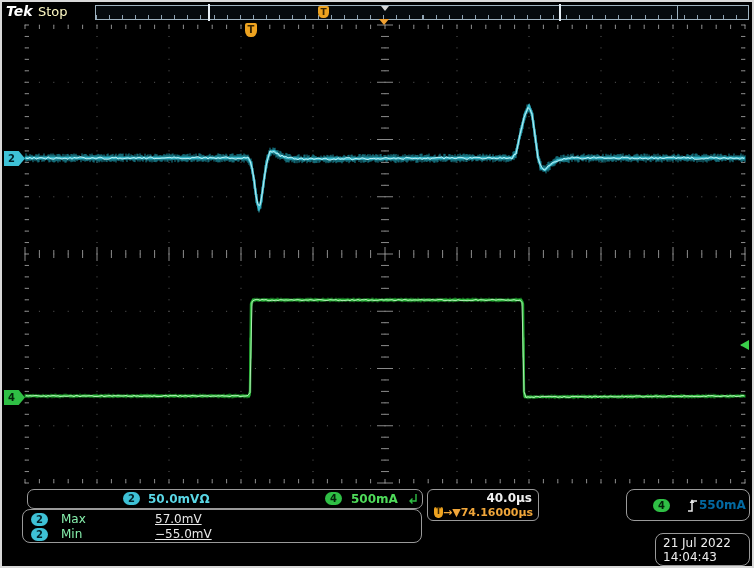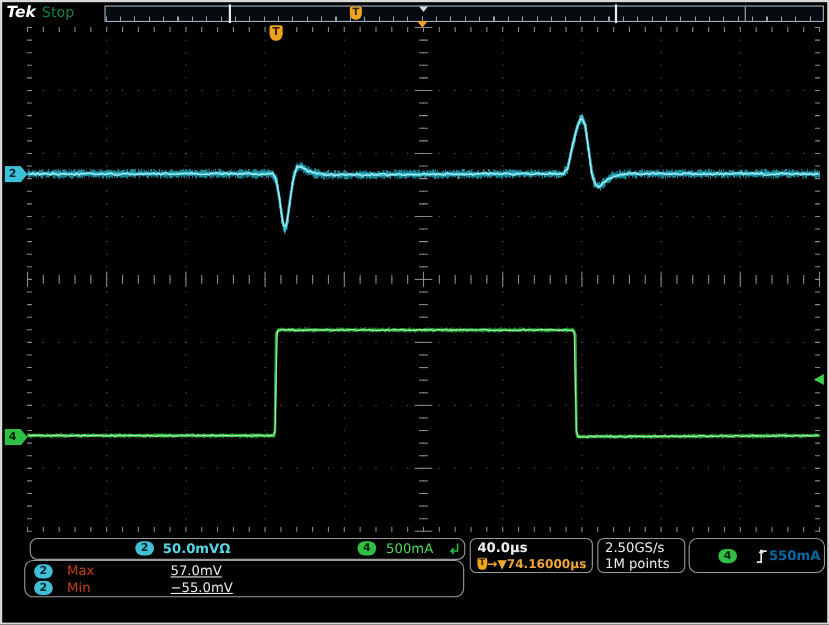--- a/index.html
+++ b/index.html
@@ -4,21 +4,21 @@
 <style>
   html,body{margin:0;padding:0;background:#222;}
   #screen{position:relative;width:754px;height:568px;background:#000;
     border:2px solid #d9d9d9;box-sizing:border-box;overflow:hidden;
     font-family:"DejaVu Sans",sans-serif;}
   .abs{position:absolute;}
   svg.layer{position:absolute;left:0;top:0;}
 
   
   [data-name="tek-logo"]{left:4px;top:1px;font-weight:bold;font-size:14px;color:#fff;font-style:italic;}
-  [data-name="acq-status"]{left:36px;top:2px;font-size:13px;color:#15803d;}
+  [data-name="acq-status"]{left:36px;top:2px;font-size:13px;color:#fef9c3;}
 
   
   [data-name="record-view-bar"]{left:93px;top:3px;width:652px;height:13px;border:1px solid #9fb3c0;background:#060a0d;}
   [data-name="record-ticks"]{position:absolute;left:0;bottom:0;width:100%;height:4px;
     background:repeating-linear-gradient(90deg,#8fa3b2 0 1px,transparent 1px 13.06px);}
   .bracket{position:absolute;top:-2px;width:2px;height:17px;background:#e6eef4;}
   [data-name="record-window-left-bracket"]{left:112px;}
   [data-name="record-window-right-bracket"]{left:463px;}
   [data-name="record-divider"]{left:581px;top:0;width:1px;height:13px;background:#9fb3c0;position:absolute;}
   .tshield{background:#eea320;color:#3a2600;font-weight:bold;text-align:center;
@@ -43,31 +43,31 @@
   
   .box{position:absolute;background:#000;border:1px solid #9a9a9a;border-radius:7px;box-sizing:border-box;}
   [data-name="channel-readout-bar"]{left:25px;top:487px;width:396px;height:20px;}
   .pill{position:absolute;width:17px;height:13px;border-radius:7px;top:2px;
     display:flex;align-items:center;justify-content:center;font-size:10px;font-weight:bold;}
   .pill.cyan{background:#3ec1d6;color:#02222a;}
   .pill.green{background:#2fbf45;color:#03230a;}
   [data-name="ch2-readout-badge"]{left:95px;}
   [data-name="ch2-scale"]{position:absolute;left:120px;top:2px;font-size:12px;font-weight:bold;color:#5ad7e6;text-align:right;}
   [data-name="ch4-readout-badge"]{left:297px;}
-  [data-name="ch4-scale"]{position:absolute;left:323px;top:2px;font-size:12px;font-weight:normal;color:#4fdb5a;}
+  [data-name="ch4-scale"]{position:absolute;left:323px;top:2px;font-size:12px;font-weight:bold;color:#4fdb5a;}
   [data-name="ch4-arrow-icon"]{position:absolute;left:380px;top:3px;}
 
   [data-name="measurement-box"]{left:20px;top:507px;width:400px;height:34px;border-radius:8px;padding:2px 0;}
   .meas-row{position:relative;height:15px;}
   .meas-row .pill{left:8px;top:1px;}
-  .meas-label{position:absolute;left:38px;top:0;font-size:12px;color:#c2410c;}
+  .meas-label{position:absolute;left:38px;top:0;font-size:12px;color:#86efac;}
   .meas-value{position:absolute;left:132px;top:0;font-size:12px;color:#e8e8e8;text-decoration:underline;}
 
   [data-name="timebase-box"]{left:425px;top:487px;width:112px;height:32px;border-radius:6px;padding:1px 6px;}
-  [data-name="timebase-scale"]{font-size:12px;font-weight:bold;color:#f0f0f0;line-height:14px;}
+  [data-name="timebase-scale"]{font-size:12px;font-weight:bold;color:#f0f0f0;line-height:14px;text-align:right;}
   .delay-row{display:flex;align-items:center;height:14px;}
   [data-name="delay-trigger-icon"]{width:9px;height:11px;font-size:8px;line-height:10px;flex:0 0 auto;}
   [data-name="delay-arrows"],[data-name="delay-value"]{font-size:11px;font-weight:bold;color:#f0a63a;}
 
   [data-name="samplerate-box"]{left:541px;top:487px;width:80px;height:32px;border-radius:6px;padding:1px 6px;}
   [data-name="sample-rate"],[data-name="record-length"]{font-size:12px;color:#f0f0f0;line-height:14px;}
 
   [data-name="trigger-box"]{left:624px;top:487px;width:124px;height:32px;border-radius:8px;
     display:flex;align-items:center;}
   [data-name="trigger-source-badge"]{position:static;margin-left:26px;flex:0 0 auto;}
@@ -1320,28 +1320,28 @@
 
   <div class="box" data-name="timebase-box">
     <div data-name="timebase-scale">40.0µs</div>
     <div class="delay-row" data-name="trigger-delay-readout">
       <div class="tshield" data-name="delay-trigger-icon">T</div>
       <span data-name="delay-arrows">→▼</span>
       <span data-name="delay-value">74.16000µs</span>
     </div>
   </div>
 
-  <div class="box" data-name="samplerate-box">
-    <div data-name="sample-rate">2.50GS/s</div>
-    <div data-name="record-length">1M points</div>
-  </div>
 
   <div class="box" data-name="trigger-box">
     <div class="pill green" data-name="trigger-source-badge">4</div>
     <svg data-name="rising-edge-icon" width="13" height="15" viewBox="0 0 13 15">
       <path d="M2 13 L6 13 L6 3 L11 3" stroke="#e8e8e8" stroke-width="1.5" fill="none"></path>
       <path d="M3.6 5 L8.4 5 L6 1.2 Z" fill="#e8e8e8"></path>
     </svg>
     <span data-name="trigger-level">550mA</span>
   </div>
 
+  <div class="box" data-name="datetime-box">
+    <div data-name="date-text">21 Jul 2022</div>
+    <div data-name="time-text">14:04:43</div>
+  </div>
 
 </div>
 
 </body></html>

